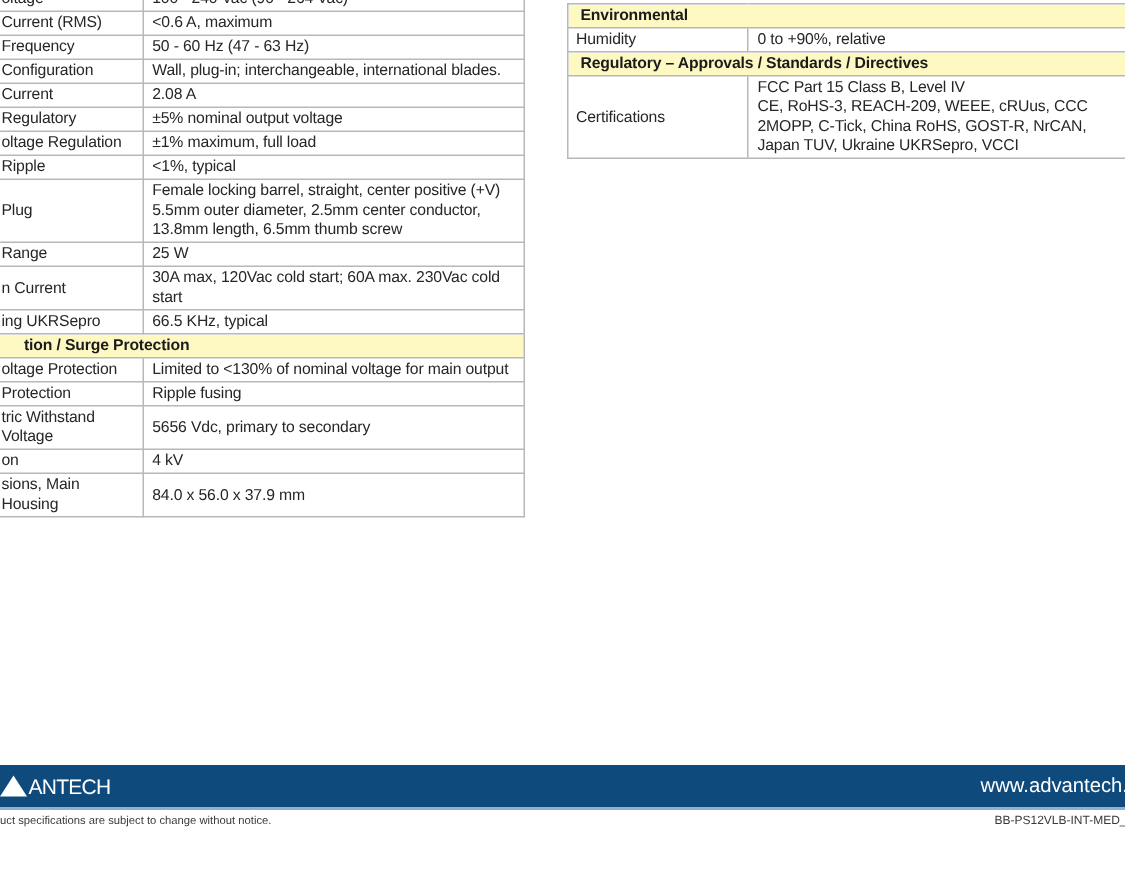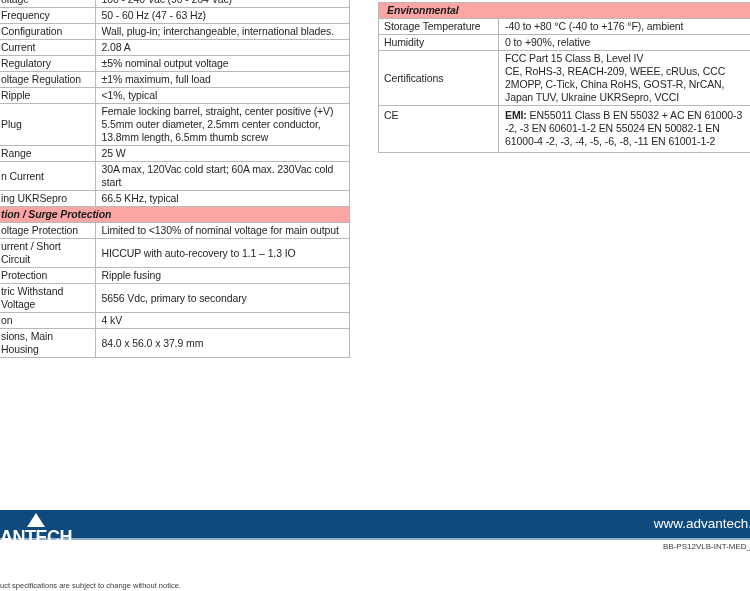--- a/index.html
+++ b/index.html
@@ -11,76 +11,79 @@
     -webkit-font-smoothing:antialiased;
   }
   table.spec { border-collapse:collapse; table-layout:fixed; position:absolute; }
   table.spec td {
     border:1px solid #b8b8b8;
     line-height:13px; padding:1px 4px 1px 6px;
     vertical-align:middle; overflow:hidden;
   }
   table.spec td.lbl { padding-left:1px; }
   table.spec tr.sec td {
-    background:#fca5a5; font-weight:bold; color:#1b1b1b;
+    background:#fef9c3; font-weight:bold; color:#1b1b1b;
     padding-left:8px;
-    font-style:italic;
   }
   table.spec td.val { white-space:pre-line; }
   
   table.left-spec { left:0; top:-9px; width:349px; }
   table.left-spec td:first-child { border-left:none; }
-  table.left-spec tr.sec td { padding-left:1px; }
+  table.left-spec tr.sec td { padding-left:16px; }
   
   table.right-spec { left:378px; top:2px; width:372px; }
   table.right-spec td:last-child { border-right:none; }
   table.right-spec td.lbl { padding-left:5px; }
   table.right-spec tr.top-align td { vertical-align:top; padding-top:3px; padding-bottom:4px; }
   table.right-spec td.lbl { width:119px; }
   .b { font-weight:bold; }
   
   .footer-bar {
     position:absolute; left:0; top:510px; width:750px; height:28px;
     background:#0f4a7d; border-bottom:2px solid #8fb0cf;
   }
   .logo {
     position:absolute; left:0; top:3px; height:22px;
     display:flex; align-items:center; color:#ffffff;
-    font-weight:bold; font-size:18px; letter-spacing:-0.5px;flex-direction:column;
+    font-weight:normal; font-size:14px; letter-spacing:-0.5px;
   }
   .logo .wedge {
     display:inline-block; width:0; height:0; margin-right:1px;
     border-left:9px solid transparent; border-right:9px solid transparent;
     border-bottom:14px solid #ffffff;
   }
   .website {
     position:absolute; right:-2px; top:6px; color:#ffffff;
     font-size:13.5px; font-weight:400; letter-spacing:0;
   }
   .disclaimer {
-    position:absolute; left:0; top:542px; font-size:7.5px; color:#3a3a3a; letter-spacing:0;margin-top:39px;
+    position:absolute; left:0; top:542px; font-size:7.5px; color:#3a3a3a; letter-spacing:0;
   }
   .doc-code {
     position:absolute; right:-1px; top:542px; font-size:8px; color:#3a3a3a; letter-spacing:0;
   }
 </style>
 </head>
 <body>
 
 <div class="page">
 
   <table class="spec left-spec">
     <colgroup>
         <col style="width:95px">
         <col style="width:254px">
       </colgroup>
     <tbody>
       <tr>
         <td class="lbl">oltage</td>
         <td class="val">100 - 240 Vac (90 - 264 Vac)</td>
+      </tr>
+      <tr>
+        <td class="lbl">Current (RMS)</td>
+        <td class="val">&lt;0.6 A, maximum</td>
       </tr>
       <tr>
         <td class="lbl">Frequency</td>
         <td class="val">50 - 60 Hz (47 - 63 Hz)</td>
       </tr>
       <tr>
         <td class="lbl">Configuration</td>
         <td class="val">Wall, plug-in; interchangeable, international blades.</td>
       </tr>
       <tr>
@@ -118,24 +121,20 @@
         <td class="val">66.5 KHz, typical</td>
       </tr>
       <tr class="sec">
         <td colspan="2">tion / Surge Protection</td>
       </tr>
       <tr>
         <td class="lbl">oltage Protection</td>
         <td class="val">Limited to &lt;130% of nominal voltage for main output</td>
       </tr>
       <tr>
-        <td class="lbl">urrent / Short Circuit</td>
-        <td class="val">HICCUP with auto-recovery to 1.1 – 1.3 IO</td>
-      </tr>
-      <tr>
         <td class="lbl">Protection</td>
         <td class="val">Ripple fusing</td>
       </tr>
       <tr>
         <td class="lbl">tric Withstand Voltage</td>
         <td class="val">5656 Vdc, primary to secondary</td>
       </tr>
       <tr>
         <td class="lbl">on</td>
         <td class="val">4 kV</td>
@@ -150,44 +149,32 @@
   <table class="spec right-spec">
     <colgroup>
         <col style="width:120px">
         <col style="width:252px">
       </colgroup>
     <tbody>
       <tr class="sec">
         <td colspan="2">Environmental</td>
       </tr>
       <tr>
-        <td class="lbl">Storage Temperature</td>
-        <td class="val">-40 to +80 °C  (-40 to +176 °F), ambient</td>
-      </tr>
-      <tr>
         <td class="lbl">Humidity</td>
         <td class="val">0 to +90%, relative</td>
+      </tr>
+      <tr class="sec">
+        <td colspan="2">Regulatory – Approvals / Standards / Directives</td>
       </tr>
       <tr>
         <td class="lbl">Certifications</td>
         <td class="val">FCC Part 15 Class B, Level IV
 CE, RoHS-3, REACH-209, WEEE, cRUus, CCC
 2MOPP, C-Tick, China RoHS, GOST-R, NrCAN,
 Japan TUV, Ukraine UKRSepro, VCCI</td>
-      </tr>
-      <tr class="top-align">
-        <td class="lbl">CE</td>
-        <td><span class="b">EMI:</span><span class="val"> EN55011 Class B
-EN 55032 + AC
-EN 61000-3 -2, -3
-EN 60601-1-2
-EN 55024
-EN 50082-1
-EN 61000-4 -2, -3, -4, -5, -6, -8, -11
-EN 61001-1-2</span></td>
       </tr>
     </tbody>
   </table>
 
   <div class="footer-bar">
     <div class="logo">
       <span class="wedge"></span>
         <span>ANTECH</span>
     </div>
     <div class="website">www.advantech.</div>

